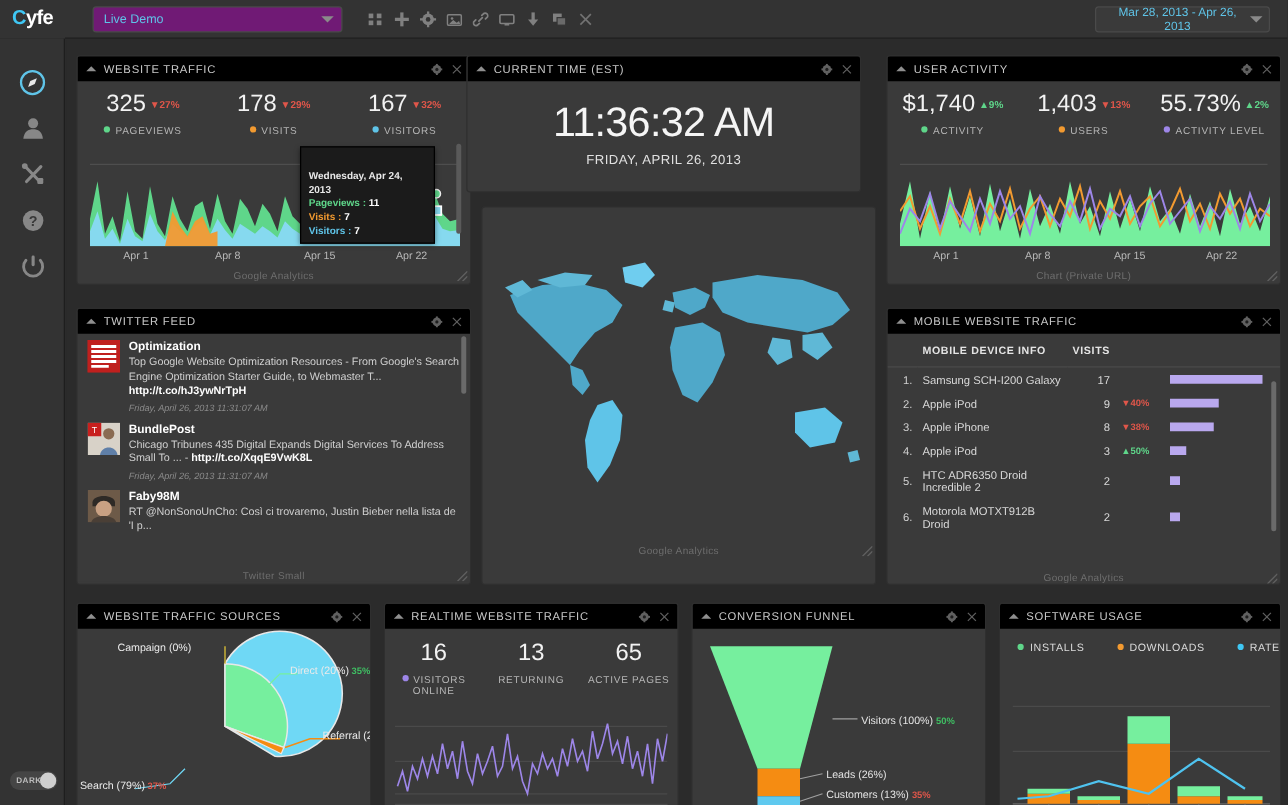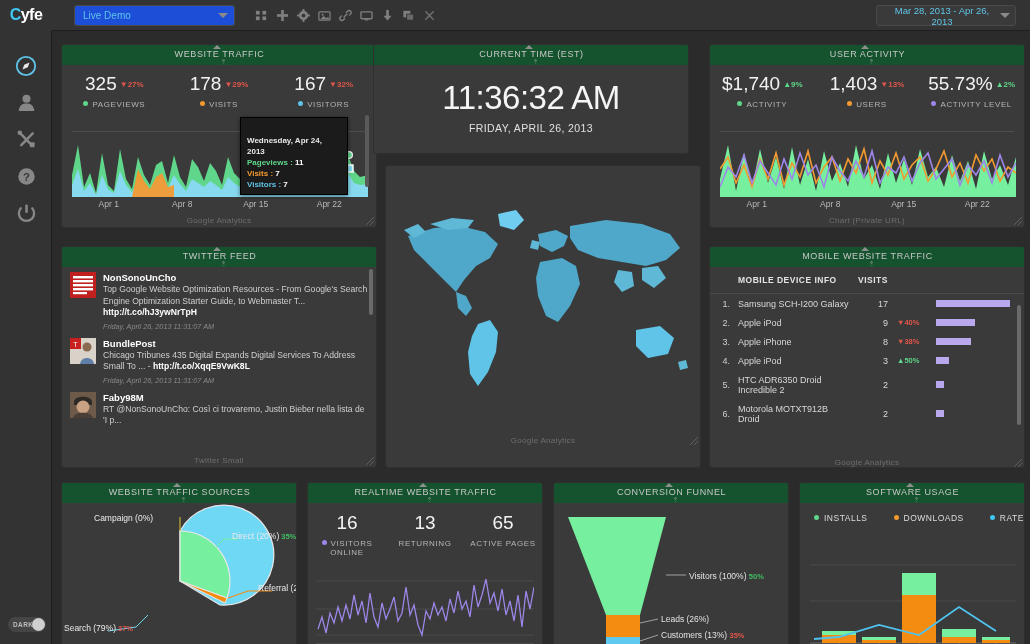--- a/index.html
+++ b/index.html
@@ -17,22 +17,22 @@
     display: flex; align-items: center;
   }
   .logo {
     width: 52px; height: 31px; display: flex; align-items: center;
     justify-content: center; font-size: 16px; font-weight: bold;
     letter-spacing: -0.5px; background: #333;
   }
   .logo .c { color: #3fc7f4; }
   .logo .yfe { color: #ffffff; }
   .dash-select {
-    margin-left: 22px; width: 161px; height: 21px;
-    background: #1d4ed8; border: 1px solid #4a4a4a; border-radius: 3px;
+    margin-left: 22px; width: 200px; height: 21px;
+    background: #701a75; border: 1px solid #4a4a4a; border-radius: 3px;
     display: flex; align-items: center; padding: 0 6px 0 8px;
     font-size: 10px; color: #5fc4e8; position: relative;
   }
   .dash-select .lbl { flex: 1; }
   .caret { width: 0; height: 0; border-left: 5px solid transparent;
     border-right: 5px solid transparent; border-top: 5px solid #8a8a8a; }
   .tools { display: flex; align-items: center; gap: 8px; margin-left: 20px; }
   .tools .ticon { width: 13px; height: 13px; opacity: .62; display:block; }
   .daterange {
     position: absolute; right: 14px; top: 5px; height: 21px; width: 140px;
@@ -60,21 +60,21 @@
   
   .canvas { position: absolute; left: 53px; top: 32px; width: 977px; height: 612px; background: #2b2b2b; }
   
   .widget {
     position: absolute; background: #3a3a3a;
     border: 1px solid #2f2f2f; border-radius: 3px; overflow: hidden;
   }
   .w-head {
     height: 20px; display: flex; align-items: center;
     padding: 0 6px 0 7px; font-size: 9px; letter-spacing: .6px;
-    color: #c8c8c8; text-transform: uppercase; background: #14532d; flex-direction: column;
+    color: #c8c8c8; text-transform: uppercase; background: #000000;
   }
   .w-head .tri { width: 0; height: 0; border-left: 4px solid transparent;
     border-right: 4px solid transparent; border-bottom: 4px solid #8f8f8f; margin-right: 6px; }
   .w-head .title { flex: 1; }
   .w-head .gear, .w-head .x { opacity: .55; margin-left: 7px; display:block; }
   .w-body { position: relative; width: 100%; height: calc(100% - 20px); }
   .w-foot {
     position: absolute; bottom: 2px; width: 100%; text-align: center;
     font-size: 8px; color: #6e6e6e; letter-spacing: .3px;
   }
@@ -451,21 +451,21 @@
               <g fill="#fff">
                 <rect x="3" y="4" width="20" height="2.4"></rect>
                 <rect x="3" y="8" width="20" height="2.4"></rect>
                 <rect x="3" y="12" width="20" height="2.4"></rect>
                 <rect x="3" y="16" width="20" height="2.4"></rect>
                 <rect x="3" y="20" width="14" height="2.2"></rect>
               </g>
             </svg>
         </div>
         <div class="tw-body">
-          <div class="tw-user">NonSonoUnCho</div>
+          <div class="tw-user">Optimization</div>
           <div class="tw-text"><span>Top Google Website Optimization Resources - From Google's Search Engine Optimization Starter Guide, to Webmaster T... </span><a>http://t.co/hJ3ywNrTpH</a></div>
           <div class="tw-time">Friday, April 26, 2013 11:31:07 AM</div>
         </div>
       </div>
       <div class="tw-item">
         <div class="tw-av">
           <svg width="26" height="26" viewBox="0 0 26 26">
               <rect width="26" height="26" fill="#d8d2c8"></rect>
               <rect x="0" y="0" width="11" height="11" fill="#c8201e"></rect>
               <text x="5.5" y="8.5" font-size="7" fill="#fff" text-anchor="middle" font-family="Liberation Sans, sans-serif">T</text>

